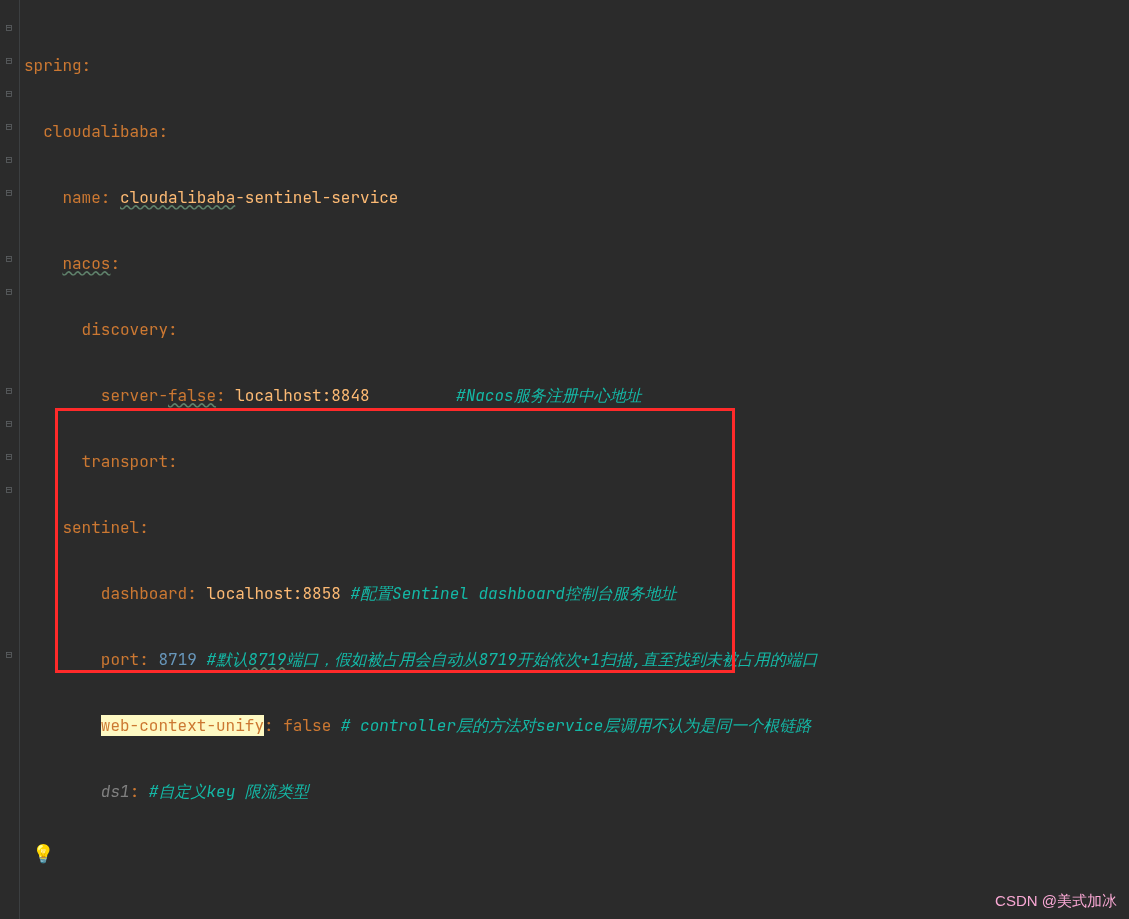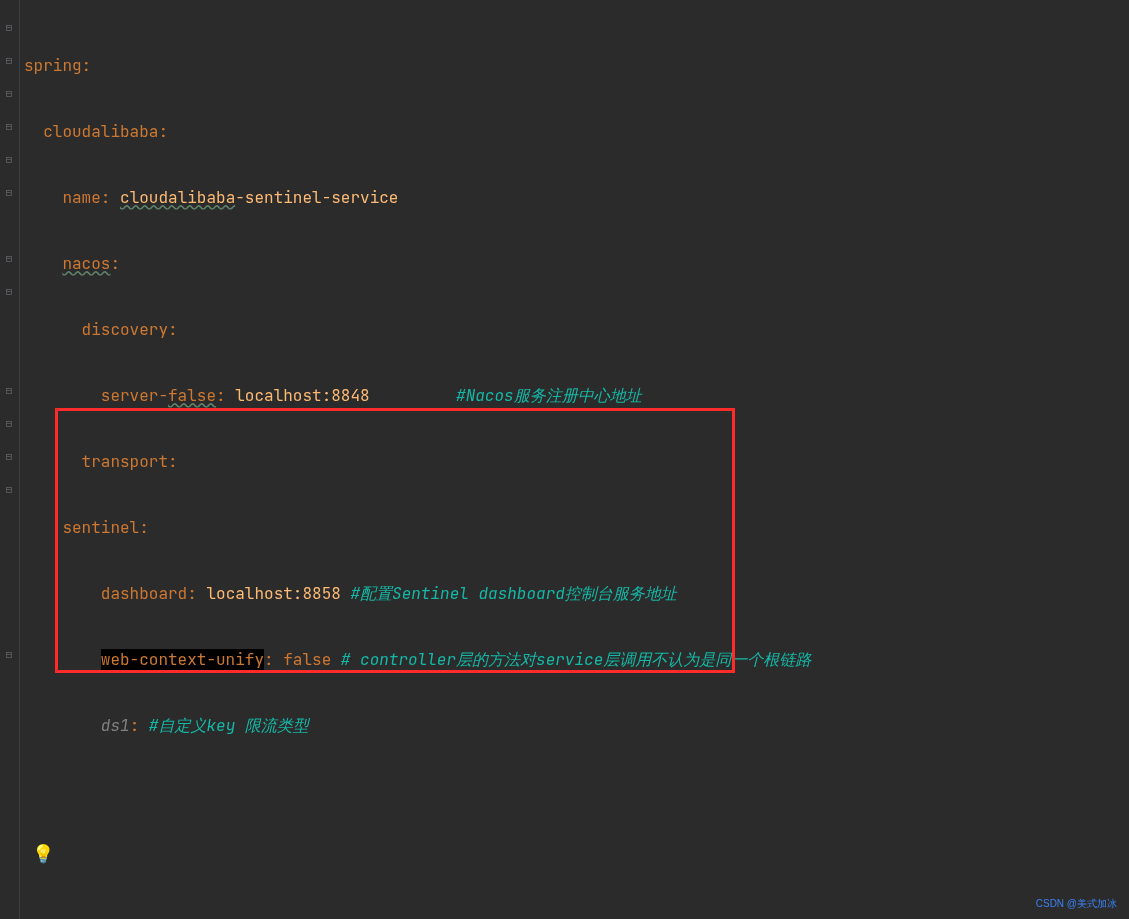--- a/index.html
+++ b/index.html
@@ -48,37 +48,37 @@
     position: relative;
   }
   .code-line { height: 33px; }
   .k-key { color: #cc7832; }
   .k-val { color: #fdba74; }
   .k-colon { color: #cc7832; }
   .k-comment { color: #14b8a6; font-style: italic; }
   .k-italic { font-style: italic; color: #808080; }
   .k-num { color: #6897bb; }
   .k-under { text-decoration: underline; text-decoration-style: wavy; text-decoration-color: #5f826b; }
-  .k-highlight-bg { background: #000000; }
+  .k-highlight-bg { background: #fef9c3; }
   .red-box {
     position: absolute;
     border: 3px solid #ff2a2a;
     left: 55px;
     top: 408px;
     width: 680px;
     height: 265px;
     pointer-events: none;
     z-index: 10;
   }
   .watermark {
     position: absolute;
     bottom: 8px;
     right: 12px;
-    font-size: 10px;
-    color: #3b82f6;
+    font-size: 15px;
+    color: #f9a8d4;
     font-family: sans-serif;
   }
 </style>
 </head>
 <body>
 
 <div class="editor">
   <div class="gutter">
     <span class="gutter-icon" style="top:20px;">⊟</span>
     <span class="gutter-icon" style="top:53px;">⊟</span>
@@ -98,20 +98,21 @@
   <div class="code">
 <div class="code-line"><span class="k-key">spring</span><span class="k-colon">:</span></div>
 <div class="code-line">  <span class="k-key">cloudalibaba</span><span class="k-colon">:</span></div>
 <div class="code-line">    <span class="k-key">name</span><span class="k-colon">:</span> <span class="k-val k-under">cloudalibaba</span><span class="k-val">-sentinel-service</span></div>
 <div class="code-line">    <span class="k-key k-under">nacos</span><span class="k-colon">:</span></div>
 <div class="code-line">      <span class="k-key">discovery</span><span class="k-colon">:</span></div>
 <div class="code-line">        <span class="k-key">server-</span><span class="k-key k-under">false</span><span class="k-colon">:</span> <span class="k-val">localhost:8848</span>         <span class="k-comment">#Nacos服务注册中心地址</span></div>
 <div class="code-line">      <span class="k-key">transport</span><span class="k-colon">:</span></div>
 <div class="code-line">    <span class="k-key">sentinel</span><span class="k-colon">:</span></div>
 <div class="code-line">        <span class="k-key">dashboard</span><span class="k-colon">:</span> <span class="k-val">localhost:8858</span> <span class="k-comment">#配置Sentinel dashboard控制台服务地址</span></div>
+<div class="code-line">        <span class="k-key">port</span><span class="k-colon">:</span> <span class="k-num">8719</span> <span class="k-comment">#默认</span><span class="k-comment k-under">8719</span><span class="k-comment">端口，假如被占用会自动从8719开始依次+1扫描,直至找到未被占用的端口</span></div>
 <div class="code-line">        <span class="k-key k-highlight-bg">web-context-unify</span><span class="k-colon">:</span> <span class="k-key">false</span> <span class="k-comment"># controller层的方法对service层调用不认为是同一个根链路</span></div>
 <div class="code-line">        <span class="k-italic">ds1</span><span class="k-colon">:</span> <span class="k-comment">#自定义key 限流类型</span></div>
 
 
 
 
 
 
 
 

